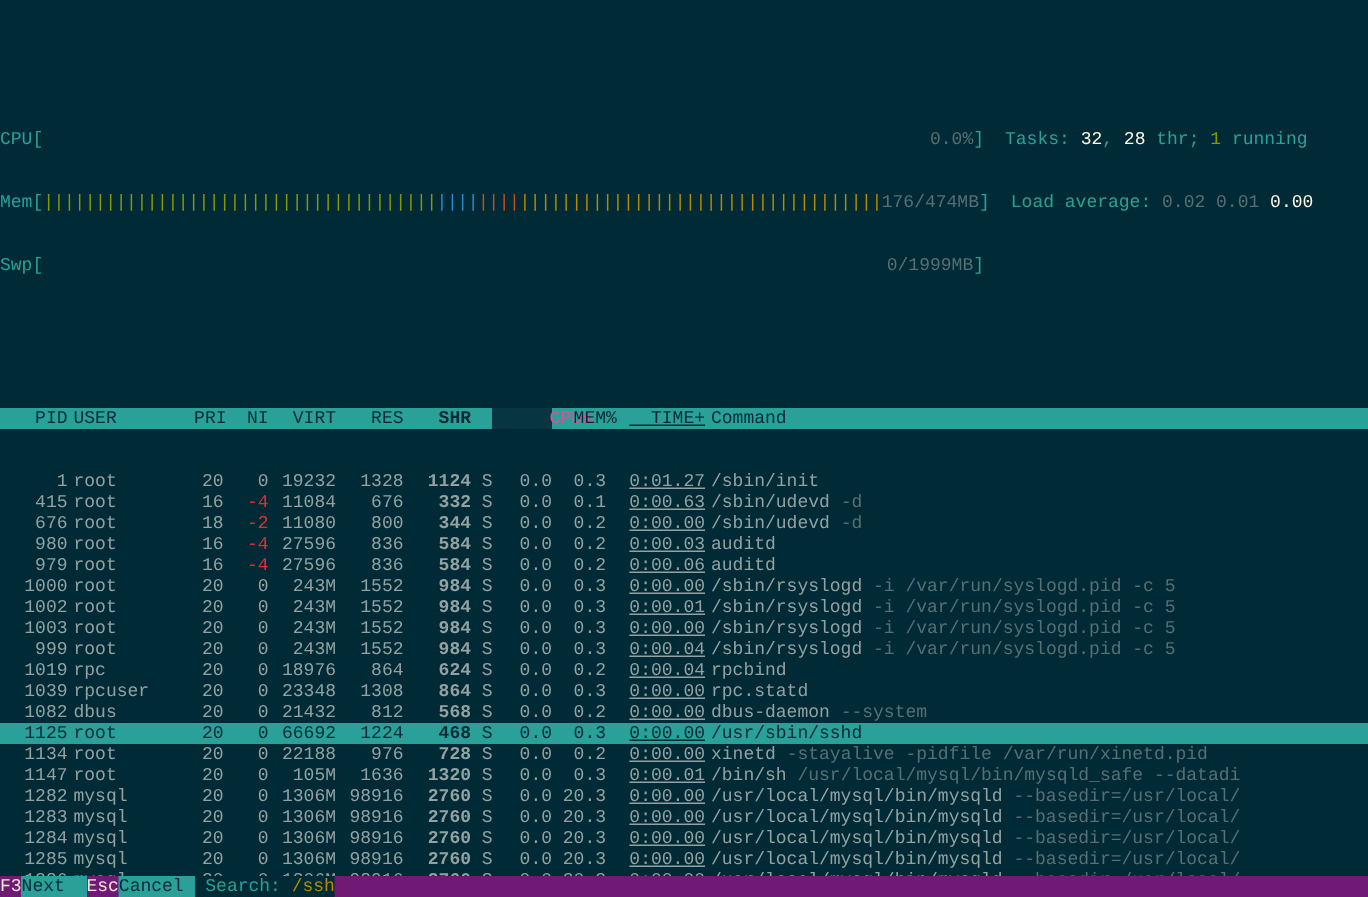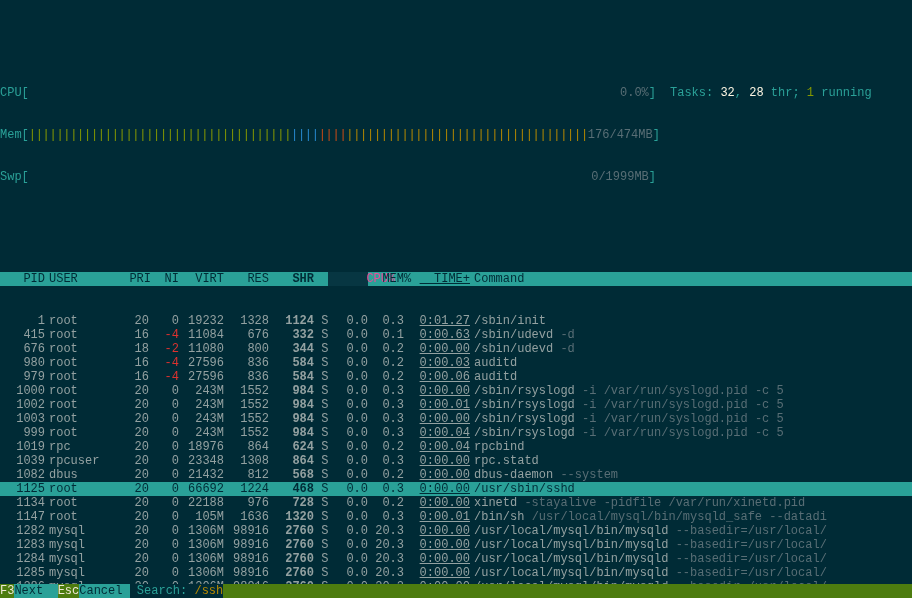--- a/index.html
+++ b/index.html
@@ -42,37 +42,38 @@
   .col-pri  { width: 34px; }
   .col-ni   { width: 30px; }
   .col-virt { width: 45px; }
   .col-res  { width: 45px; }
   .col-shr  { width: 45px; font-weight: bold; }
   .col-s    { width: 14px; }
   .col-cpu  { width: 40px; }
   .col-mem  { width: 36px; }
   .col-time { width: 66px; text-decoration: underline; }
   .col-cmd  { flex:1; text-align:left; padding-left:4px; overflow:hidden;}
-  .footer { position:absolute; bottom:0; left:0; display:flex; background:#4d7c0f; width:912px; height:14px;}
+  .footer { position:absolute; bottom:0; left:0; display:flex; background:#701a75; width:912px; height:14px;}
   .footer .key { color:#eee8d5; }
   .footer .label { background:#2aa198; color:#002b36; }
   .bar-fill { letter-spacing: -0.3px; }
 </style>
 </head>
 <body>
 
 
 
 <div class="meters">
   <div class="meter-row">
     <div class="meter-left"><span class="cyan">CPU</span><span class="cyan">[</span><span class="bar-fill green"></span><span style="flex:1"></span><span class="grey">0.0%</span><span class="cyan">]</span></div>
     <div class="meter-right"><span class="cyan">Tasks: </span><span class="brwhite">32</span><span class="cyan">, </span><span class="brwhite">28</span><span class="cyan"> thr; </span><span class="green">1</span><span class="cyan"> running</span></div>
   </div>
   <div class="meter-row">
     <div class="meter-left"><span class="cyan">Mem</span><span class="cyan">[</span><span class="bar-fill green">||||||||||||||||||||||||||||||||||||||</span><span class="bar-fill blue">||||</span><span class="bar-fill orange">||||</span><span class="bar-fill yellow">|||||||||||||||||||||||||||||||||||</span><span style="flex:1"></span><span class="grey"><span>176</span>/<span>474MB</span></span><span class="cyan">]</span></div>
+    <div class="meter-right"><span class="cyan">Load average: </span><span class="grey">0.02</span> <span class="grey">0.01</span> <span class="brwhite">0.00</span></div>
   </div>
   <div class="meter-row">
     <div class="meter-left"><span class="cyan">Swp</span><span class="cyan">[</span><span style="flex:1"></span><span class="grey"><span>0</span>/<span>1999MB</span></span><span class="cyan">]</span></div>
   </div>
 </div>
 
 <div style="height:14px"></div>
 
 <div class="header-row" id="hdr"><span class="col col-pid" style="text-align: right;">  PID</span><span class="col col-user" style="text-align: left; padding-left: 4px;">USER</span><span class="col col-pri" style="text-align: right;">  PRI</span><span class="col col-ni" style="text-align: right;">  NI</span><span class="col col-virt" style="text-align: right;">  VIRT</span><span class="col col-res" style="text-align: right;">  RES</span><span class="col col-shr" style="text-align: right;">  SHR</span><span class="col col-s" style="text-align: right;">  S</span><span class="col col-cpu sort" style="text-align: right;">  CPU%</span><span class="col col-mem" style="text-align: right;">  MEM%</span><span class="col col-time" style="text-align: right;">  TIME+</span><span class="col col-cmd" style="text-align: left; padding-left: 4px;">Command</span></div>
 

